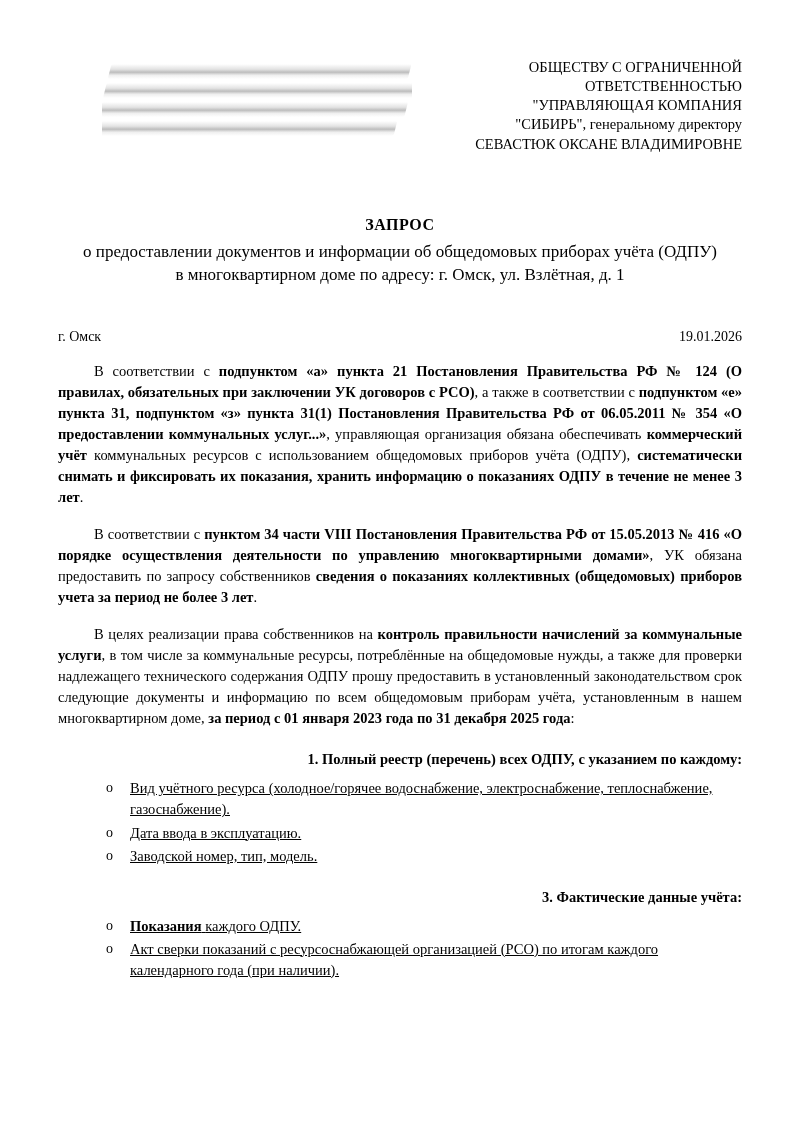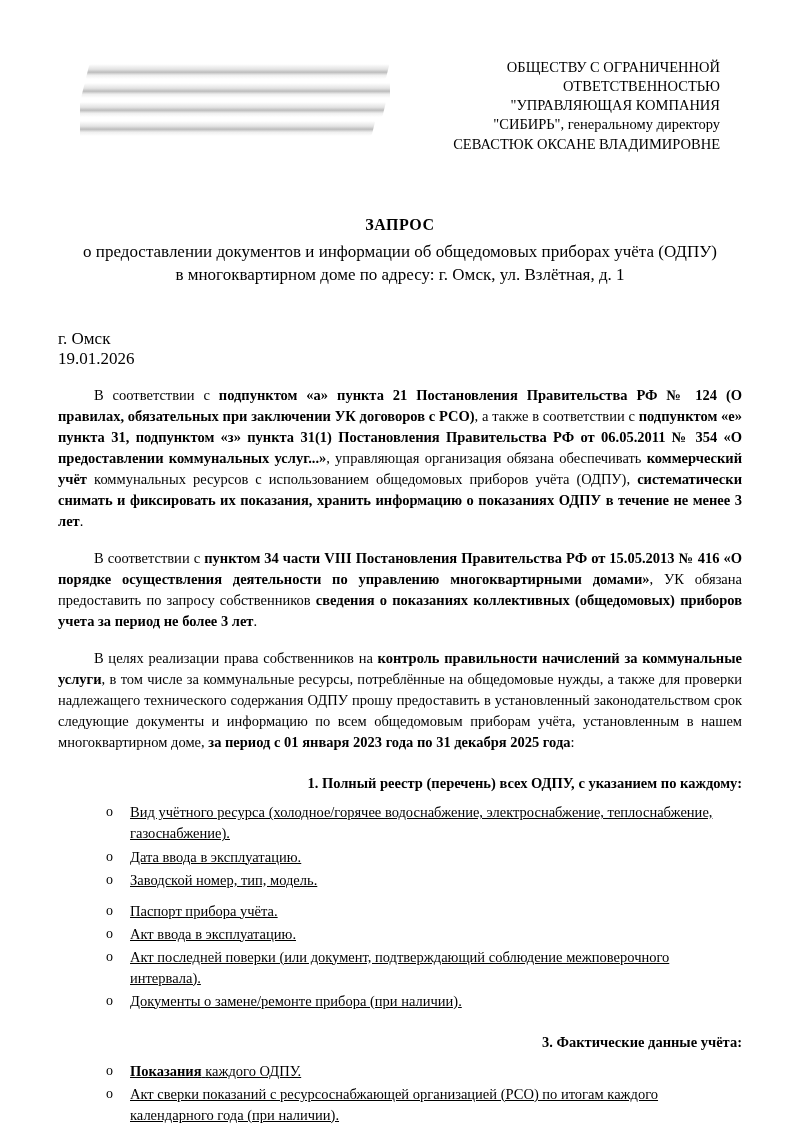--- a/index.html
+++ b/index.html
@@ -17,21 +17,21 @@
     position: relative;
     width: 800px;
     min-height: 1132px;
     background: #ffffff;
     box-sizing: border-box;
     padding: 40px 58px 20px 58px;
   }
   .header-row {
     display: flex;
     align-items: flex-start;
-    justify-content: flex-start;
+    justify-content: flex-end;
     margin-top: 14px;
   }
   .logo-block {
     width: 310px;
     height: 88px;
     margin-left: 22px;
     margin-top: 8px;
     position: relative;
     overflow: hidden;
   }
@@ -73,22 +73,21 @@
     margin-bottom: 6px;
   }
   .doc-sub {
     font-size: 17px;
     line-height: 1.4;
   }
   .meta-row {
     display: flex;
     justify-content: space-between;
     margin-top: 42px;
-    font-size: 17px;
-    flex-direction: column;
+    font-size: 14px;
   }
   .body-text {
     font-size: 14.5px;
     line-height: 1.45;
     text-align: justify;
     margin-top: 16px;
     text-indent: 36px;
   }
   b { font-weight: bold; }
   .section-head {
@@ -167,26 +166,20 @@
 
   <div class="section-head">
     <b>1. Полный реестр (перечень) всех ОДПУ,</b><span> с указанием по каждому:</span>
   </div>
   <ul class="circle-list">
     <li>Вид учётного ресурса (холодное/горячее водоснабжение, электроснабжение, теплоснабжение, газоснабжение).</li>
     <li>Дата ввода в эксплуатацию.</li>
     <li>Заводской номер, тип, модель.</li>
   </ul>
 
-  <ul class="circle-list">
-    <li>Паспорт прибора учёта.</li>
-    <li>Акт ввода в эксплуатацию.</li>
-    <li>Акт последней поверки (или документ, подтверждающий соблюдение межповерочного интервала).</li>
-    <li>Документы о замене/ремонте прибора (при наличии).</li>
-  </ul>
 
   <div class="section-head">
     <b>3. Фактические данные учёта:</b><span></span>
   </div>
   <ul class="circle-list">
     <li><b>Показания</b> <span>каждого ОДПУ.</span></li>
     <li>Акт сверки показаний с ресурсоснабжающей организацией (РСО) по итогам каждого календарного года (при наличии).</li>
   </ul>
 
 </div>

